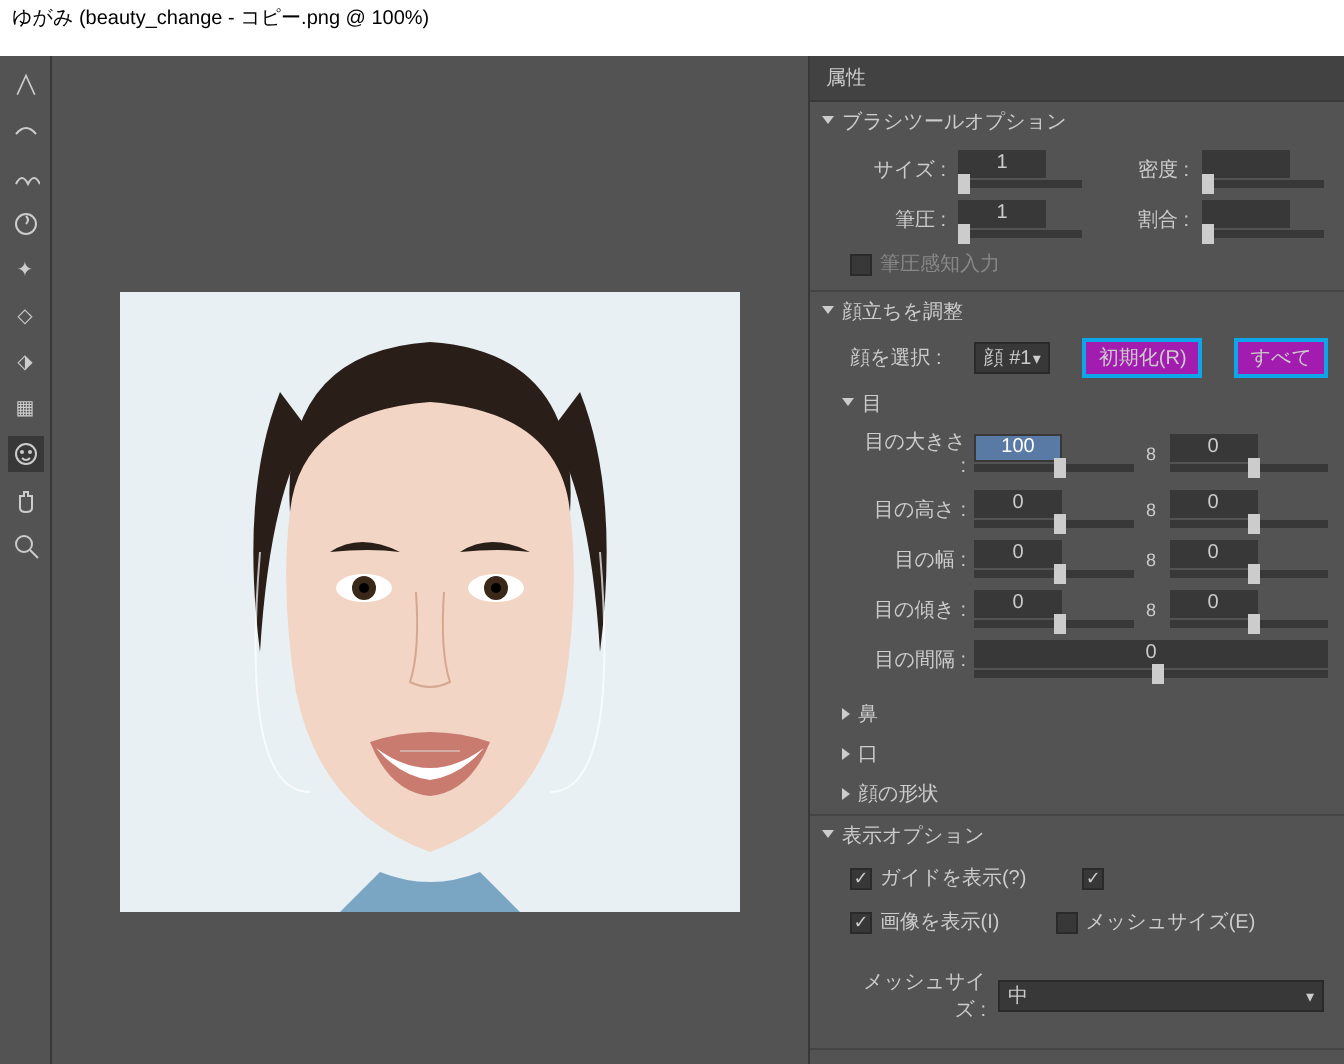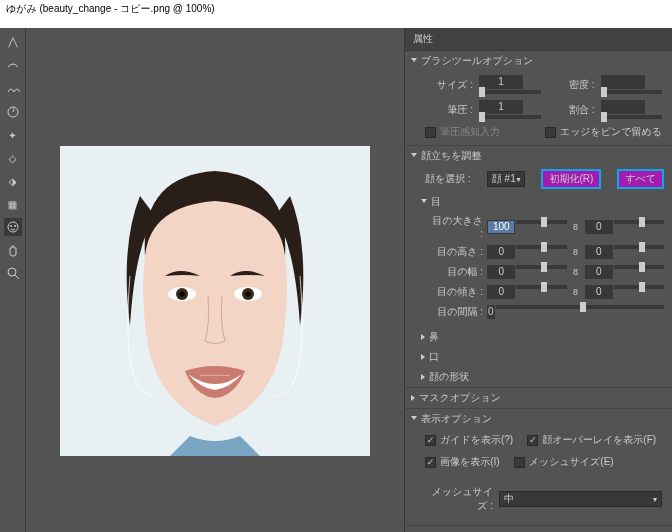--- a/index.html
+++ b/index.html
@@ -30,25 +30,25 @@
 .link-ico{width:10px;height:10px;display:flex;align-items:center;justify-content:center;cursor:pointer;flex-shrink:0;font-size:9px}
 .face-select{display:flex;align-items:center;gap:16px;padding:3px 8px 3px 20px}
 .select{background:#383838;border:1px solid #2a2a2a;height:16px;flex:1;padding:0 4px;display:flex;align-items:center;justify-content:space-between;font-size:10px;cursor:pointer}
 .btn{background:#a21caf;border:2px solid #0ea5e9;padding:1px 6px;font-size:10px;cursor:pointer}
 .sub-sec{padding-left:16px}
 .sub-head{display:flex;align-items:center;padding:3px 0;cursor:pointer;font-size:10px}
 .cb{width:11px;height:11px;background:#383838;border:1px solid #2a2a2a;display:inline-flex;align-items:center;justify-content:center;margin-right:4px;cursor:pointer;flex-shrink:0}
 .cb.on::after{content:"✓";font-size:9px;color:#ccc}
 .chk-row{display:flex;align-items:center;margin-bottom:4px;font-size:10px}
 .dim{color:#888}
-.two-col{display:flex;gap:14px}
+.two-col{display:flex;gap:28px}
 .two-col>div{display:flex;align-items:center}
 .dual-row{display:flex;align-items:center;gap:4px;margin-bottom:6px}
 .dual-row .lbl{width:52px}
-.dual-row .pair{display:flex;flex-direction:row;gap:1px;flex:1}
+.dual-row .pair{display:flex;flex-direction:column;gap:1px;flex:1}
 .arrow-down{font-size:8px}
 .face-svg{width:100%;height:100%}
 .panel::-webkit-scrollbar{width:10px}
 .panel::-webkit-scrollbar-track{background:#424242}
 .panel::-webkit-scrollbar-thumb{background:#6a6a6a}
 </style>
 </head>
 <body>
 
 <div class="titlebar"><span>ゆがみ (beauty_change - コピー.png @ 100%)</span></div>
@@ -168,24 +168,20 @@
               <div class="slider">
                 <div class="thumb"></div>
               </div>
             </div>
         </div>
         <div class="two-col">
           <div>
               <span class="cb dim"></span>
               <span class="dim">筆圧感知入力</span>
             </div>
-          <div style="margin-left:auto">
-              <span class="cb"></span>
-              <span>エッジをピンで留める</span>
-            </div>
         </div>
       </div>
     </div>
 
     <div class="section">
       <div class="sec-head">
           <span class="tri down"></span>
           <span>顔立ちを調整</span>
         </div>
       <div class="face-select">
@@ -285,41 +281,34 @@
             <span class="tri"></span>
             <span>口</span>
           </div>
         <div class="sub-head">
             <span class="tri"></span>
             <span>顔の形状</span>
           </div>
       </div>
     </div>
 
-    <div class="section">
-        <div class="sec-head">
-          <span class="tri"></span>
-          <span>マスクオプション</span>
-        </div>
-      </div>
 
     <div class="section">
       <div class="sec-head">
           <span class="tri down"></span>
           <span>表示オプション</span>
         </div>
       <div class="sec-body">
         <div class="two-col" style="margin-bottom:4px">
           <div class="chk-row">
               <span class="cb on"></span>
               <span>ガイドを表示(?)</span>
             </div>
           <div class="chk-row">
               <span class="cb on"></span>
-              <span>顔オーバーレイを表示(F)</span>
             </div>
         </div>
         <div class="two-col" style="margin-bottom:12px">
           <div class="chk-row">
               <span class="cb on"></span>
               <span>画像を表示(I)</span>
             </div>
           <div class="chk-row">
               <span class="cb"></span>
               <span>メッシュサイズ(E)</span>

